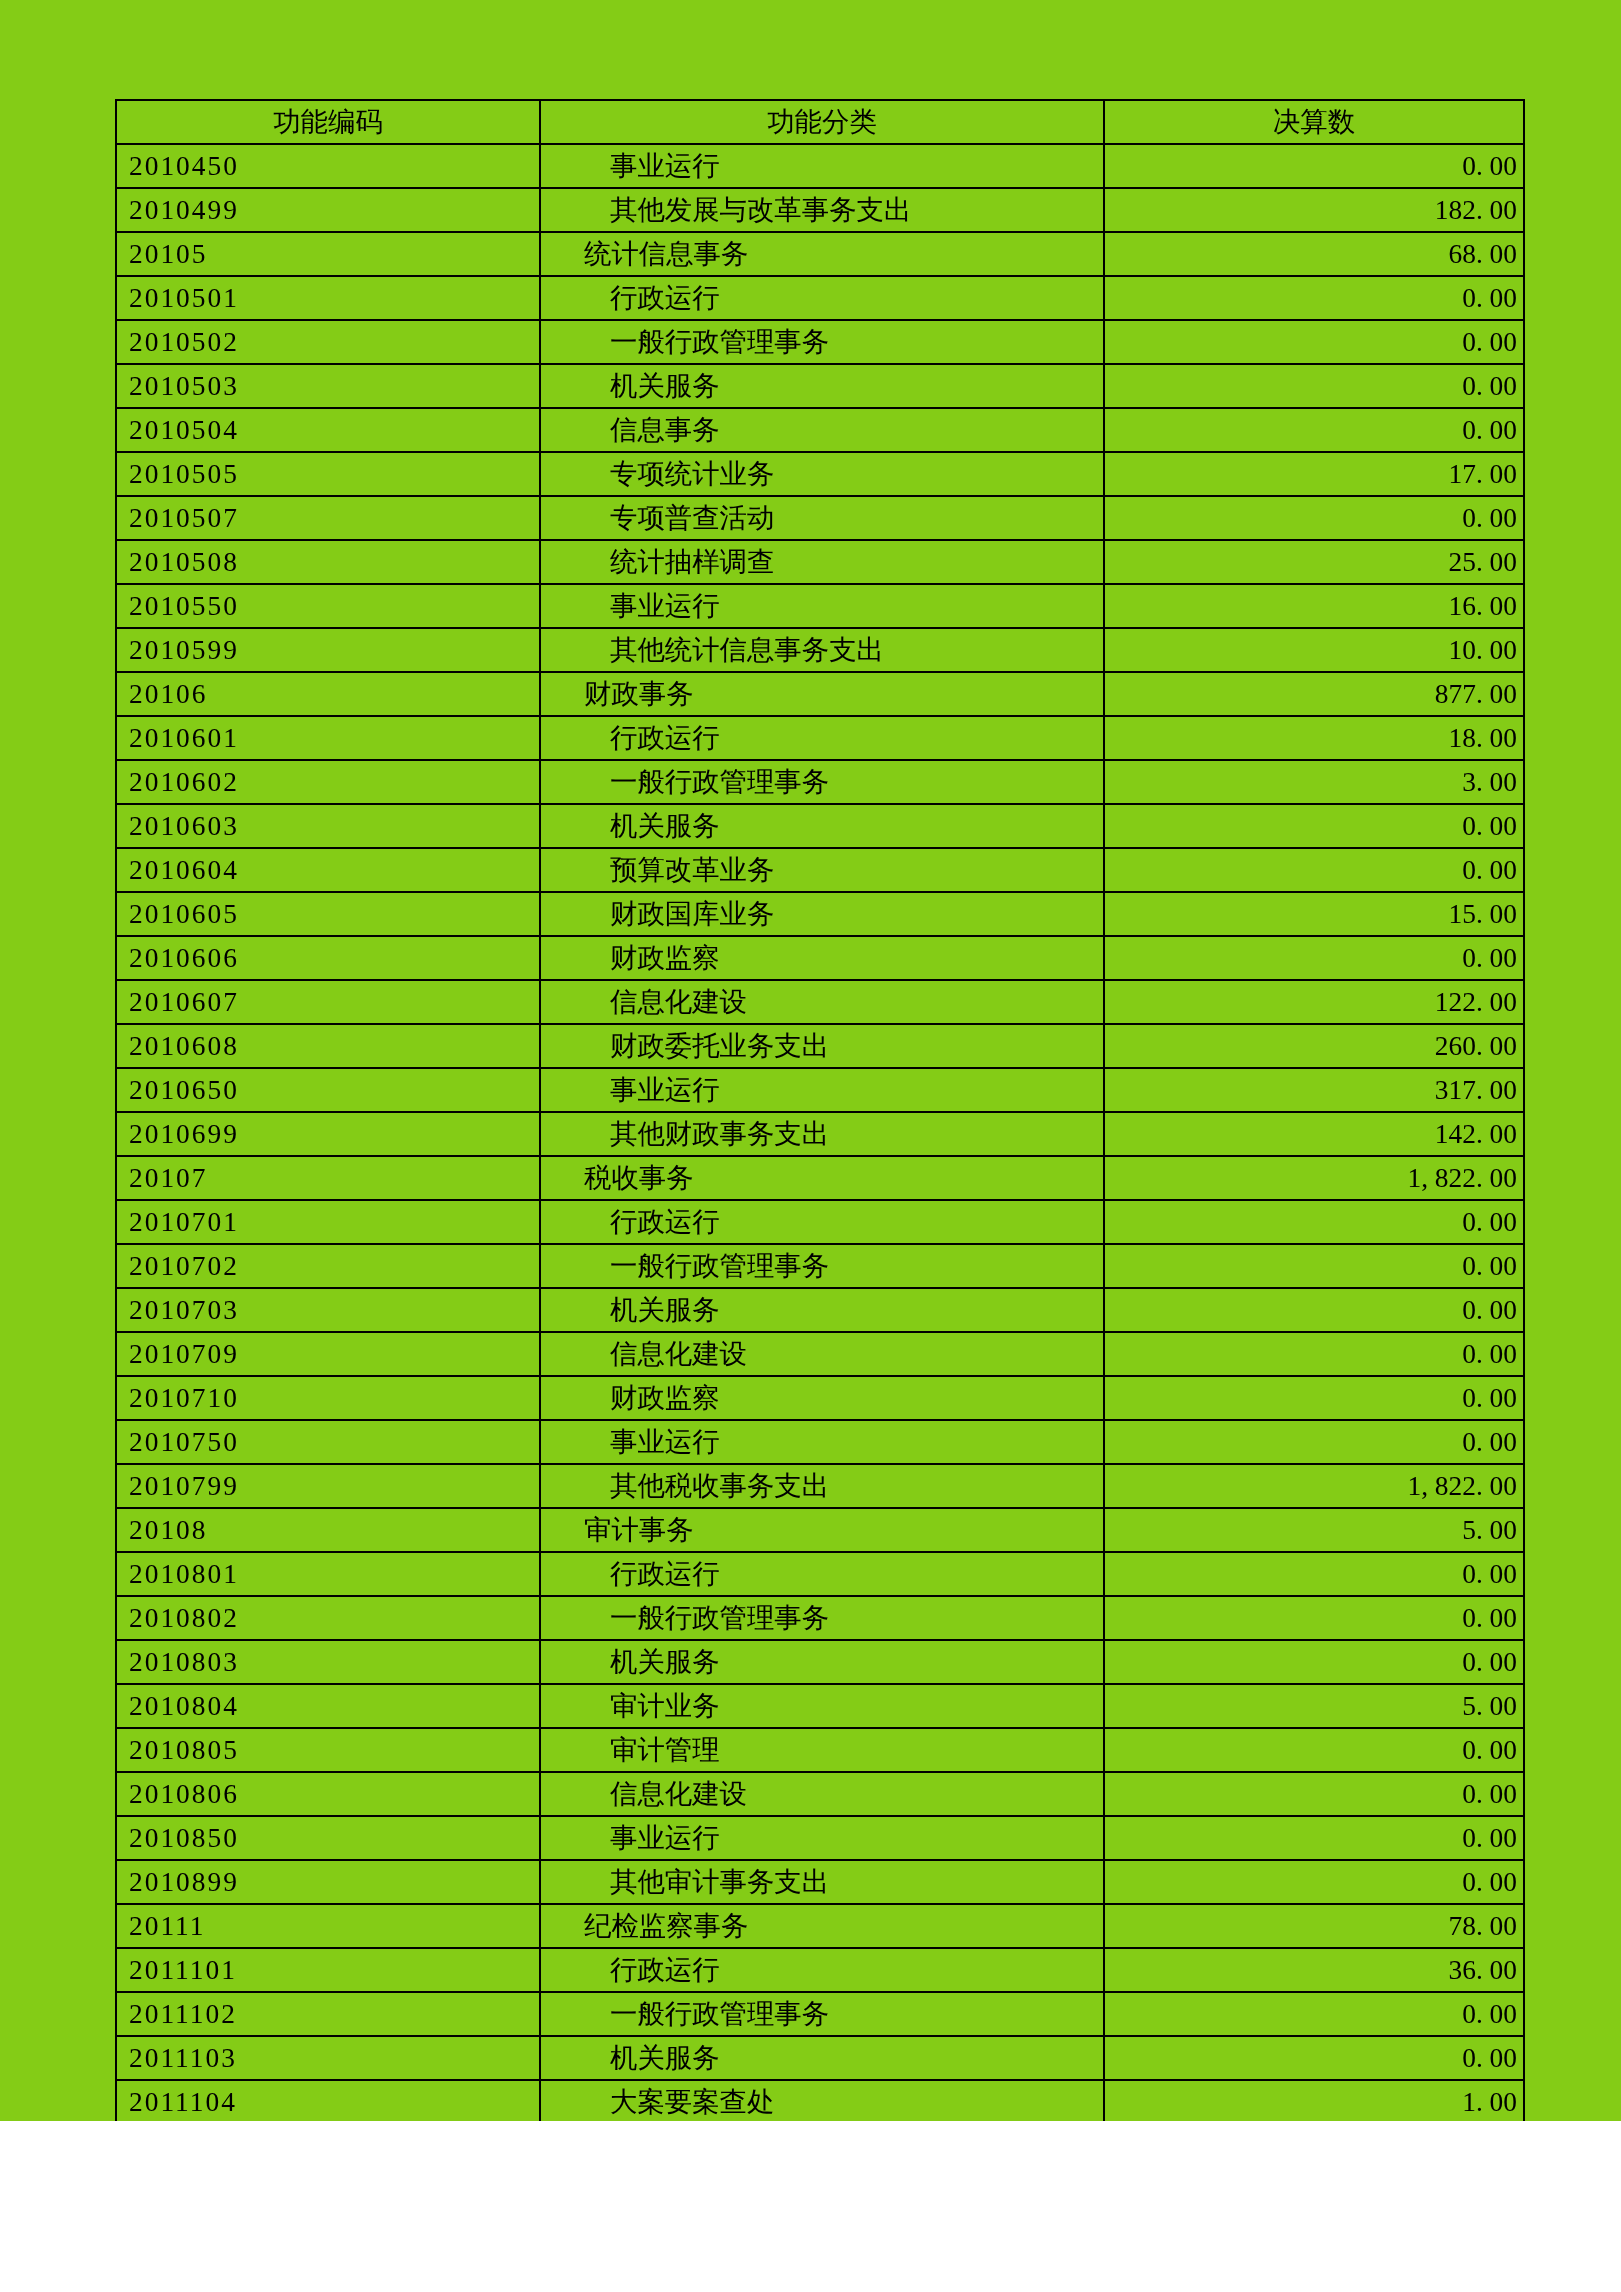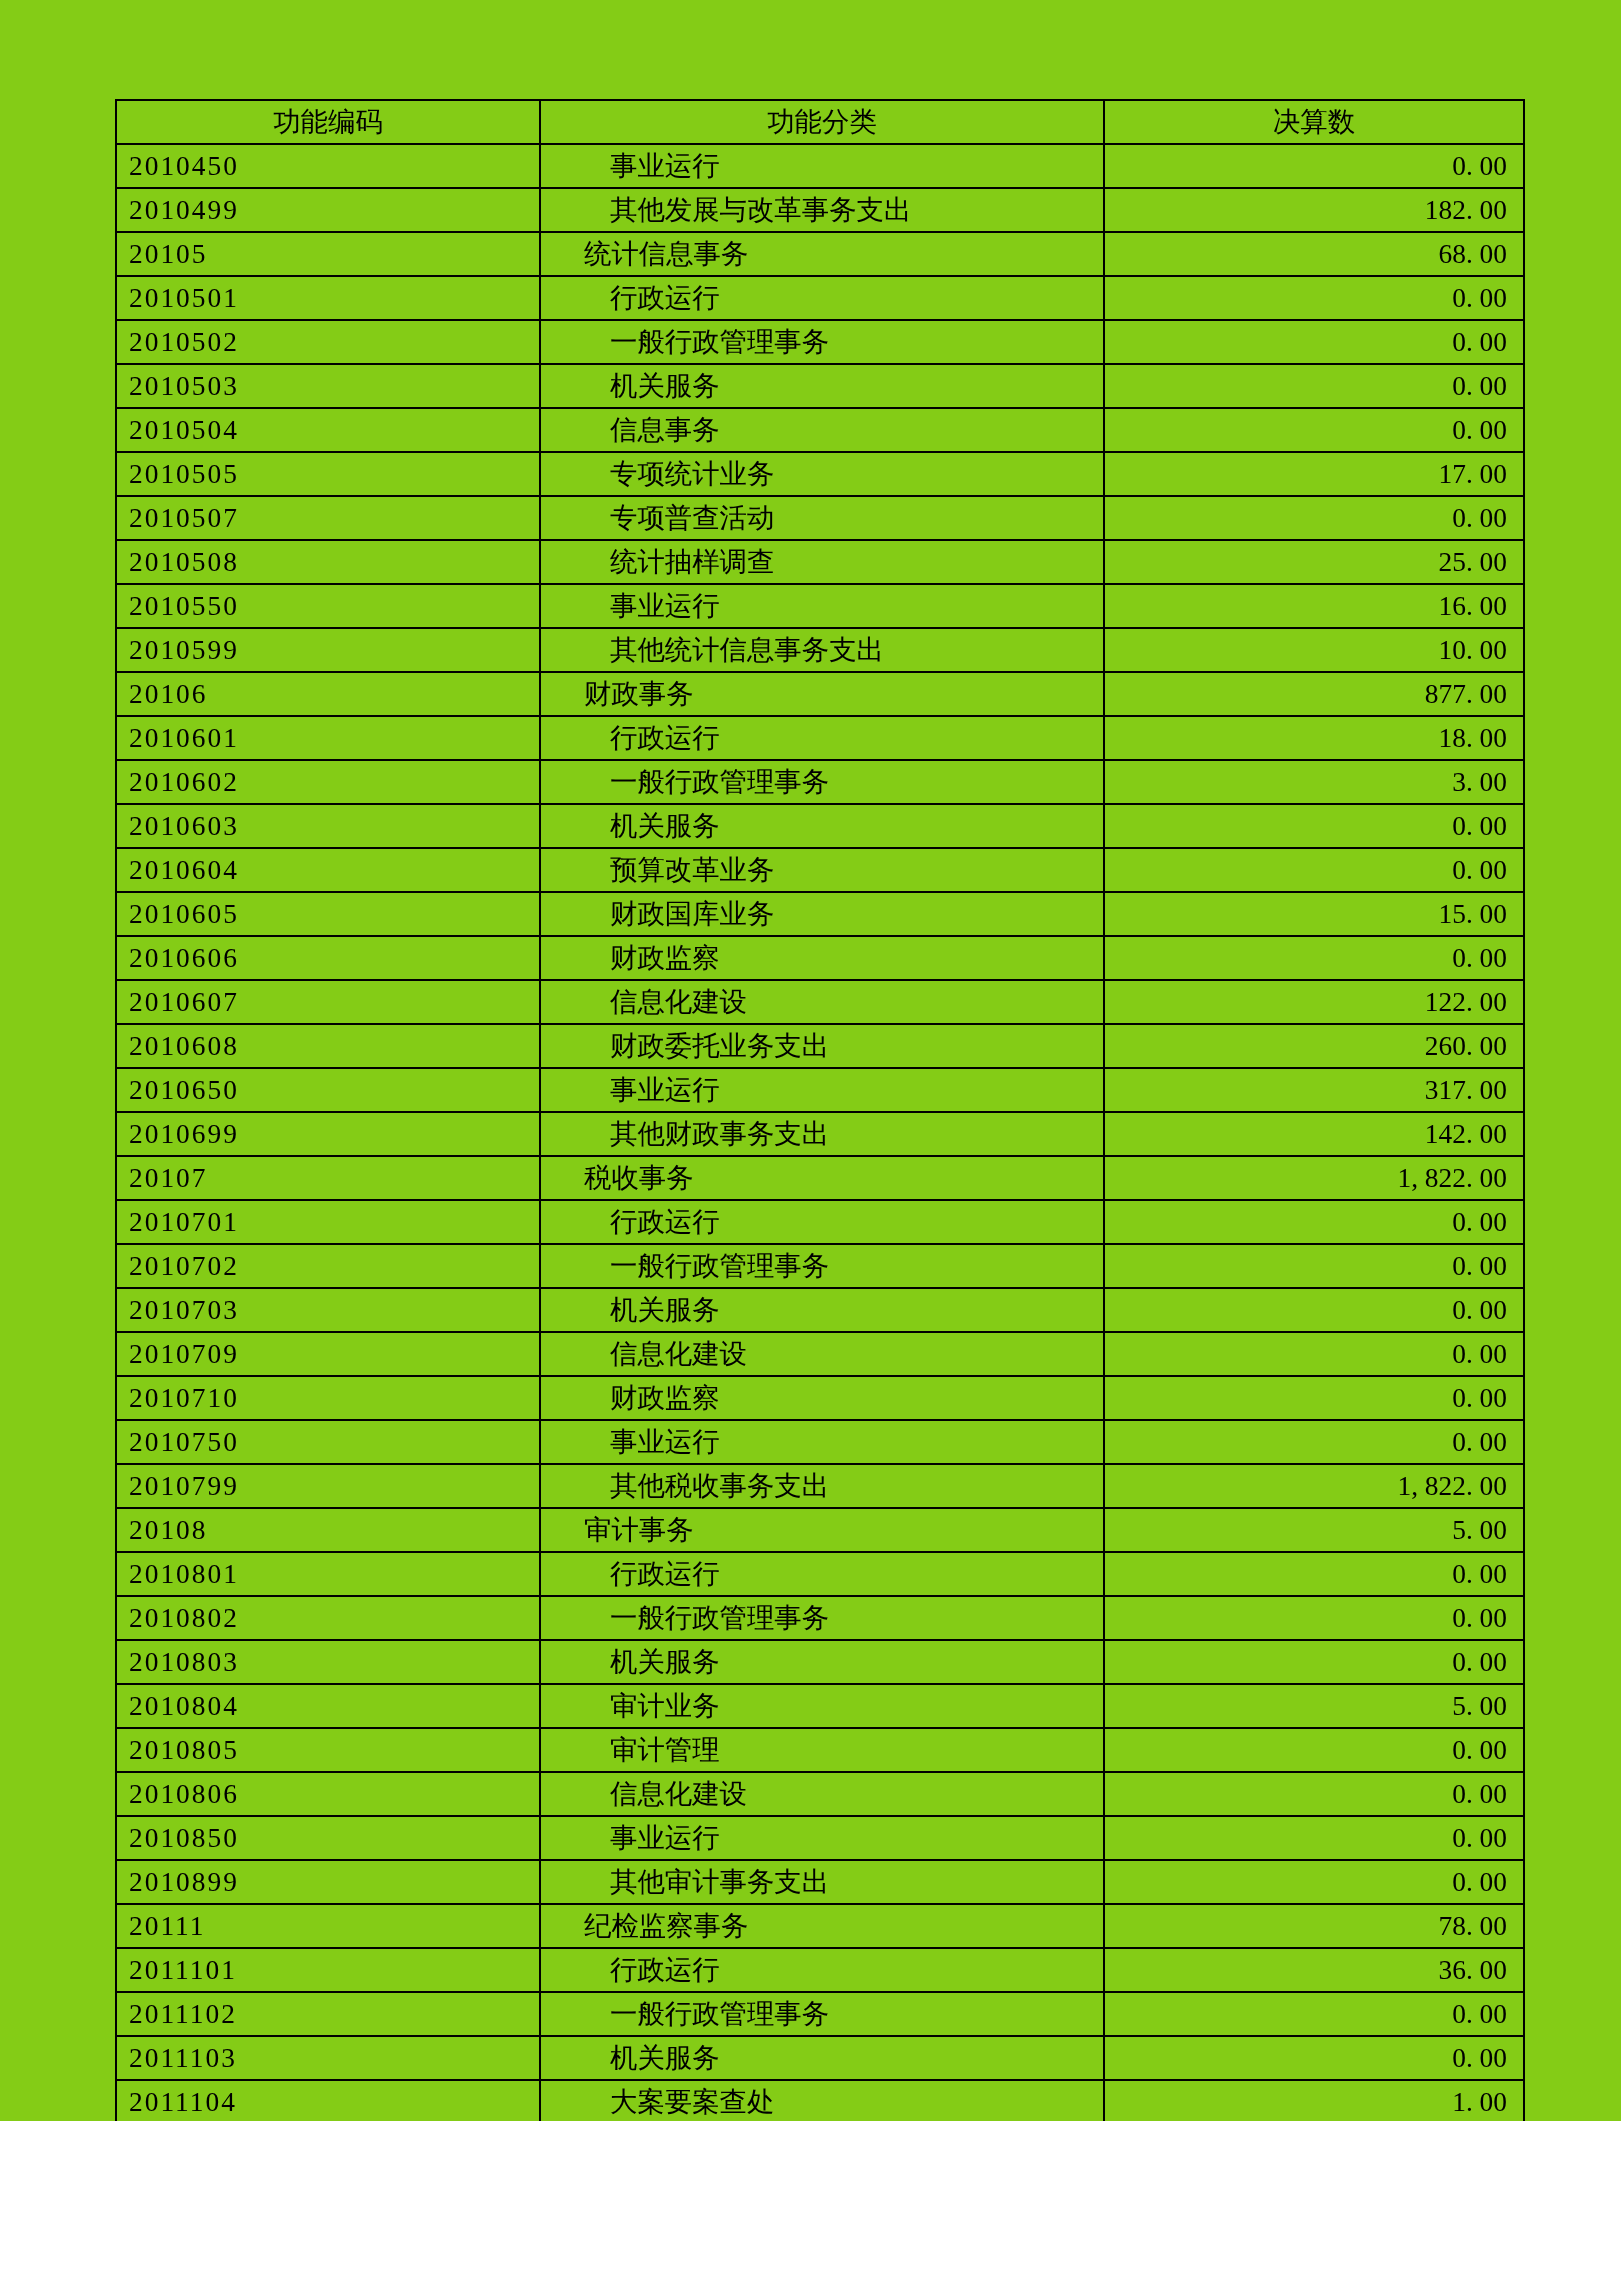--- a/index.html
+++ b/index.html
@@ -41,21 +41,21 @@
     text-align: center;
   }
   td.code-cell {
     padding-left: 12px;
     letter-spacing: 2px;
   }
   td.cat-cell.indent-1 { padding-left: 43px; }
   td.cat-cell.indent-2 { padding-left: 69px; }
   td.val-cell {
     text-align: right;
-    padding-right: 16px;
+    padding-right: 6px;
     border-radius: 11px;
   }
   .footer {
     position: absolute;
     left: 0;
     top: 2225px;
     width: 100%;
     text-align: left;
     font-family: "Liberation Sans", sans-serif;
     font-size: 32px;

